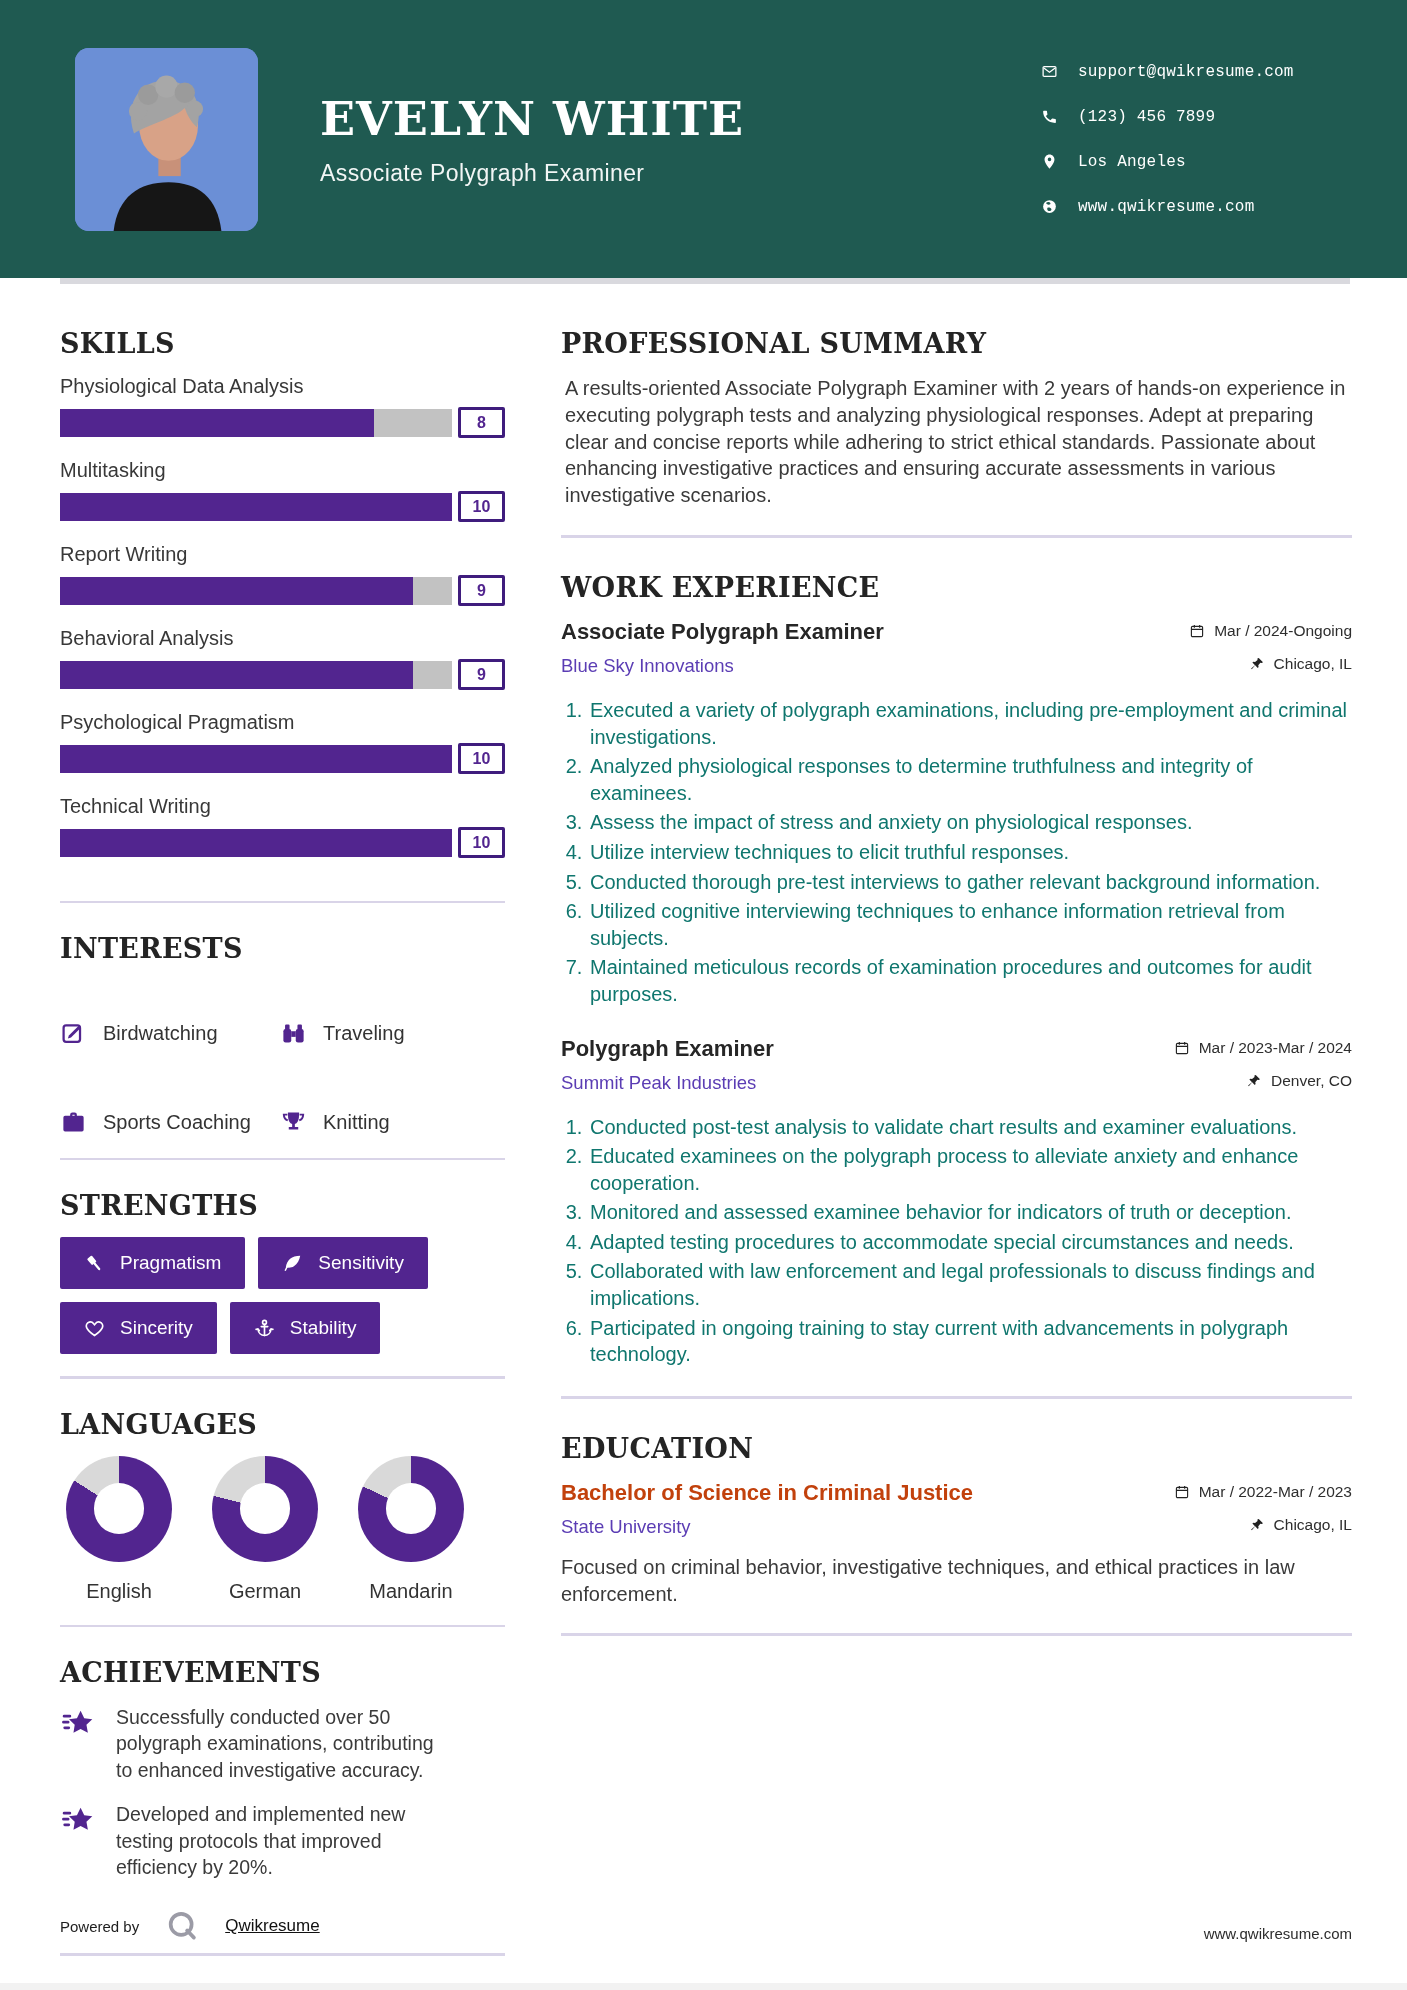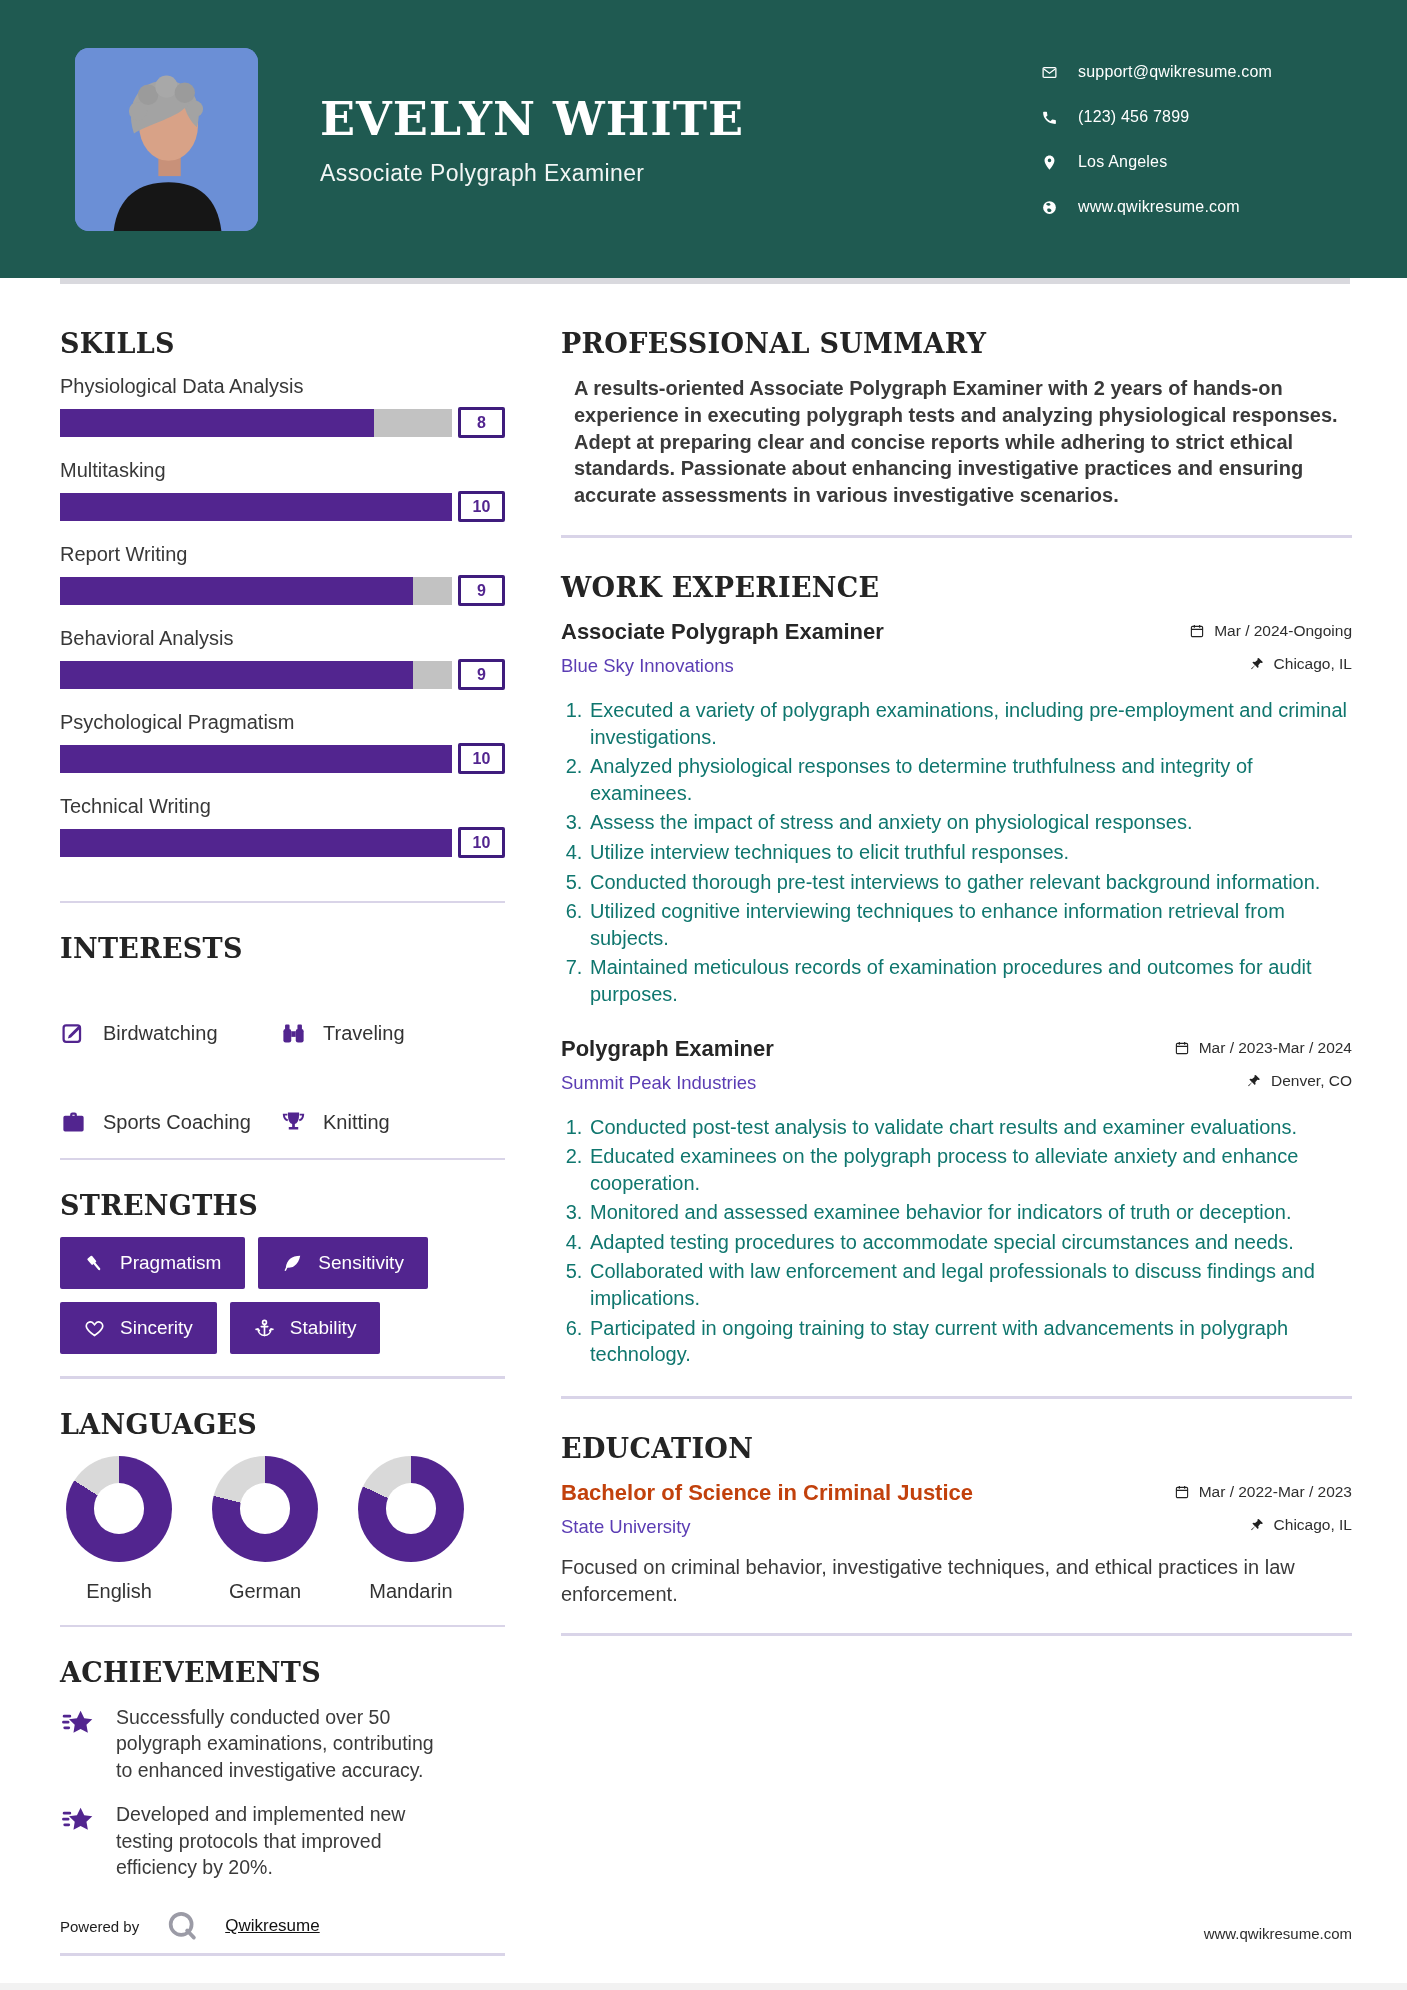--- a/index.html
+++ b/index.html
@@ -13,21 +13,21 @@
   .page{position:relative;width:1407px;height:1990px;overflow:hidden;display:flex;flex-direction:column;background:#fff;}
 
   
   .hdr{height:278px;background:var(--teal);display:flex;align-items:center;padding:0 66px 0 75px;flex:none;}
   .photo{width:183px;height:183px;border-radius:14px;overflow:hidden;flex:none;background:var(--photo-blue);}
   .photo svg{display:block;width:100%;height:100%;}
   .idblock{margin-left:62px;}
   .name{font-family:"DejaVu Serif","Liberation Serif",serif;font-weight:700;font-size:46px;letter-spacing:1px;color:#fff;margin:0 0 14px;}
   .subtitle{font-size:23px;color:#f2f6f5;letter-spacing:.4px;font-weight:500;}
   .contacts{margin-left:auto;display:flex;flex-direction:column;gap:27px;min-width:300px;}
-  .c-row{display:flex;align-items:flex-end;gap:20px;color:#fff;font-size:16px;letter-spacing:.2px;}
+  .c-row{display:flex;align-items:flex-start;gap:20px;color:#fff;font-size:16px;letter-spacing:.2px;font-family:Liberation Mono, monospace;}
   .cic{width:17px;height:17px;color:#fff;flex:none;}
   .hdr-line{height:6px;background:var(--hdr-line);margin:0 57px 0 60px;flex:none;}
 
   
   .content{flex:1;display:flex;padding:44px 55px 34px 60px;min-height:0;}
   .left{width:445px;margin-right:56px;flex:none;display:flex;flex-direction:column;}
   .right{flex:1;min-width:0;position:relative;}
   h2.sec{font-family:"DejaVu Serif","Liberation Serif",serif;font-weight:700;font-size:27px;color:var(--heading);letter-spacing:.3px;margin:0 0 16px;}
   .div-l{height:3px;background:var(--divider);margin:22px 0 30px;}
   .div-r{height:3px;background:var(--divider);margin:26px 0 34px;}
@@ -67,21 +67,21 @@
   
   .foot-left{margin-top:auto;padding-top:10px;}
   .foot-row{display:flex;align-items:center;gap:26px;}
   .powered{font-size:15px;color:#1d1d1d;}
   .qlogo{width:34px;height:34px;color:#9b9ba6;}
   .brand{font-size:17px;color:#111;text-decoration:underline;}
   .foot-line{height:3px;background:var(--divider);margin-top:10px;}
   .site-url{position:absolute;right:0;bottom:14px;font-size:15px;color:#2d2d2d;}
 
   
-  .summary{font-size:20px;line-height:1.34;color:#3a3a3a;margin:13px;font-weight:bold;}
+  .summary{font-size:20px;line-height:1.34;color:#3a3a3a;margin:4px;}
   .job{margin-bottom:10px;}
   .job-head{display:flex;justify-content:space-between;align-items:baseline;}
   .job-title{font-size:22px;font-weight:700;color:#262626;}
   .edu-title{font-size:22px;font-weight:700;color:#c2410c;}
   .company{font-size:18.5px;color:var(--link);margin-top:10px;}
   .meta{display:flex;align-items:center;gap:9px;font-size:15.5px;color:#2e2e2e;white-space:nowrap;}
   .meta .ic{width:16px;height:16px;color:#222;flex:none;}
   ol.bullets{margin:20px 0 28px;padding-left:27px;}
   ol.bullets li{font-size:20px;line-height:1.33;color:#0f766e;margin-bottom:3px;padding-left:2px;}
   .edu-text{font-size:20px;line-height:1.34;color:#3a3a3a;margin:16px 0 0;}

